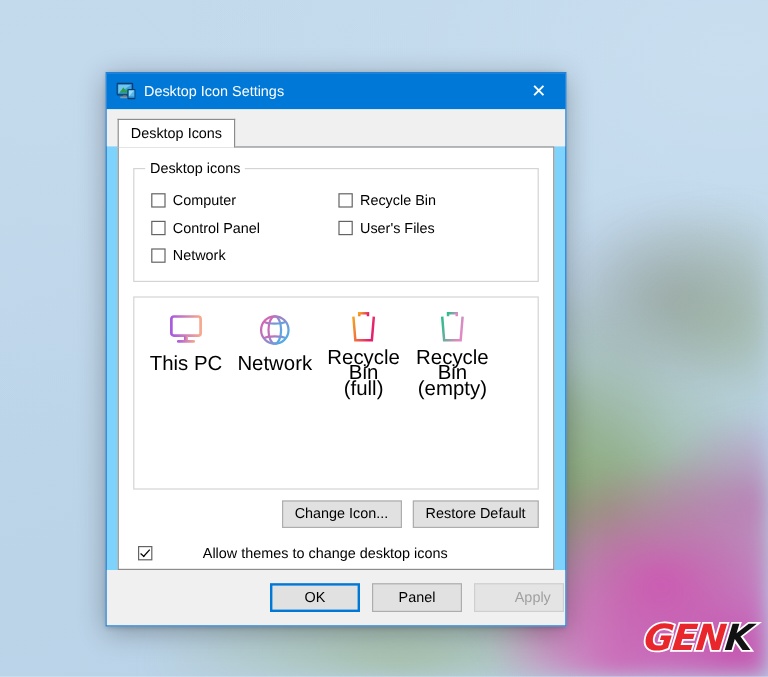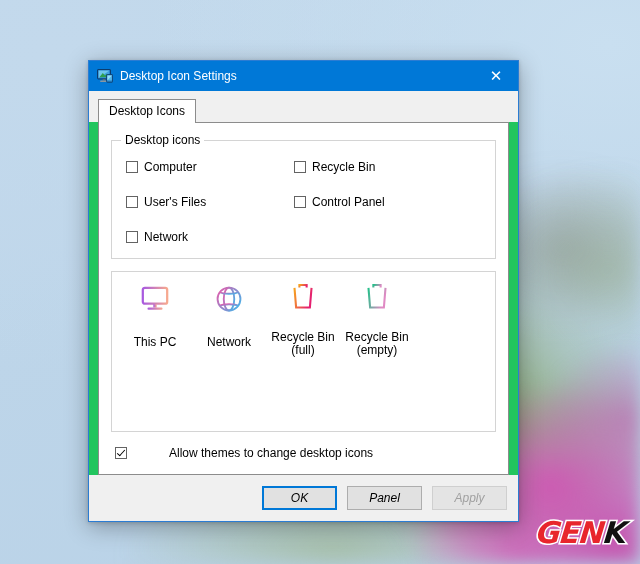--- a/index.html
+++ b/index.html
@@ -80,23 +80,23 @@
     color: #111111;
     -webkit-text-stroke: 3px #ffffff;
     paint-order: stroke fill;
   }
 
   
   #dialog {
     position: absolute;
     left: 88px;
     top: 60px;
-    width: 431px;
+    width: 384px;
     height: 462px;
-    background: #22c55e;
+    background: #7dd3fc;
     border: 1px solid #2b7cd3;
     box-shadow: 0 5px 22px rgba(0,0,0,0.30), 0 1px 4px rgba(0,0,0,0.18);
     display: flex;
     flex-direction: column;
     box-sizing: border-box;
   }
 
   #titlebar {
     height: 30px;
     background: #0078d7;
@@ -183,21 +183,20 @@
     font-size: 12px;
     color: #000;
     line-height: 14px;
   }
   #checkbox-grid {
     display: grid;
     grid-template-columns: 156px 1fr;
     grid-auto-rows: 23px;
     align-items: center;
     margin-left: 4px;
-    gap: 12px;
   }
   .cb-row {
     display: flex;
     align-items: center;
     cursor: default;
   }
   .cbox {
     width: 12px;
     height: 12px;
     border: 1px solid #636363;
@@ -245,22 +244,22 @@
     cursor: default;
     margin-bottom: 4px;
   }
   .icon-cell .glyph {
     height: 34px;
     display: flex;
     align-items: center;
     justify-content: center;
   }
   .icon-cell .caption {
-    margin-top: 20px;
-    font-size: 12px;
+    margin-top: 4px;
+    font-size: 17px;
     color: #000;
     text-align: center;
     line-height: 13px;
   }
 
   
   #preview-buttons {
     display: flex;
     justify-content: flex-end;
     gap: 9px;
@@ -277,20 +276,21 @@
     min-width: 85px;
     cursor: default;
     line-height: 21px;
     box-sizing: border-box;
     text-align: center;
   }
   .btn.disabled {
     color: #a0a0a0;
     background: #e4e4e4;
     border-color: #cfcfcf;
+    text-align: right;
   }
   .btn.default {
     border: 2px solid #0078d7;
     background: #e1e1e1;
     line-height: 19px;
   }
 
   #allow-themes-row {
     margin-top: 14px;
     margin-left: 4px;
@@ -301,23 +301,22 @@
   }
 
   
   #footer {
     flex: 0 0 auto;
     height: 46px;
     display: flex;
     align-items: center;
     justify-content: flex-end;
     gap: 10px;
-    padding-right: 11px;
+    padding-right: 1px;
     background: #f0f0f0;
-    font-style: italic;
   }
   #footer .btn { min-width: 75px; height: 24px; line-height: 22px; }
   #footer .btn.default { line-height: 20px; }
 </style>
 </head>
 <body>
 
 <div id="desktop">
   <div class="bg-layer" id="bg-wash"></div>
   <div class="bg-layer" id="bg-dark-blur"></div>
@@ -358,25 +357,25 @@
           <div class="cb-row">
             <span class="cbox"></span>
             <span class="cb-label">Computer</span>
           </div>
           <div class="cb-row">
             <span class="cbox"></span>
             <span class="cb-label">Recycle Bin</span>
           </div>
           <div class="cb-row">
             <span class="cbox"></span>
-            <span class="cb-label">User's Files</span>
+            <span class="cb-label">Control Panel</span>
           </div>
           <div class="cb-row">
             <span class="cbox"></span>
-            <span class="cb-label">Control Panel</span>
+            <span class="cb-label">User's Files</span>
           </div>
           <div class="cb-row">
             <span class="cbox"></span>
             <span class="cb-label">Network</span>
           </div>
         </div>
       </div>
 
       <div id="preview">
 
@@ -456,20 +455,24 @@
                 <line x1="12.2" y1="12" x2="12.2" y2="22.6"></line>
                 <line x1="17.8" y1="12" x2="17.8" y2="22.6"></line>
               </g>
             </svg>
           </span>
           <span class="caption">Recycle Bin<br>(empty)</span>
         </div>
 
       </div>
 
+      <div id="preview-buttons">
+        <div class="btn">Change Icon...</div>
+        <div class="btn">Restore Default</div>
+      </div>
 
       <div id="allow-themes-row">
         <span class="cbox checked"></span>
         <span class="cb-label">Allow themes to change desktop icons</span>
       </div>
 
     </div>
 
     <div id="footer">
       <div class="btn default">OK</div>

